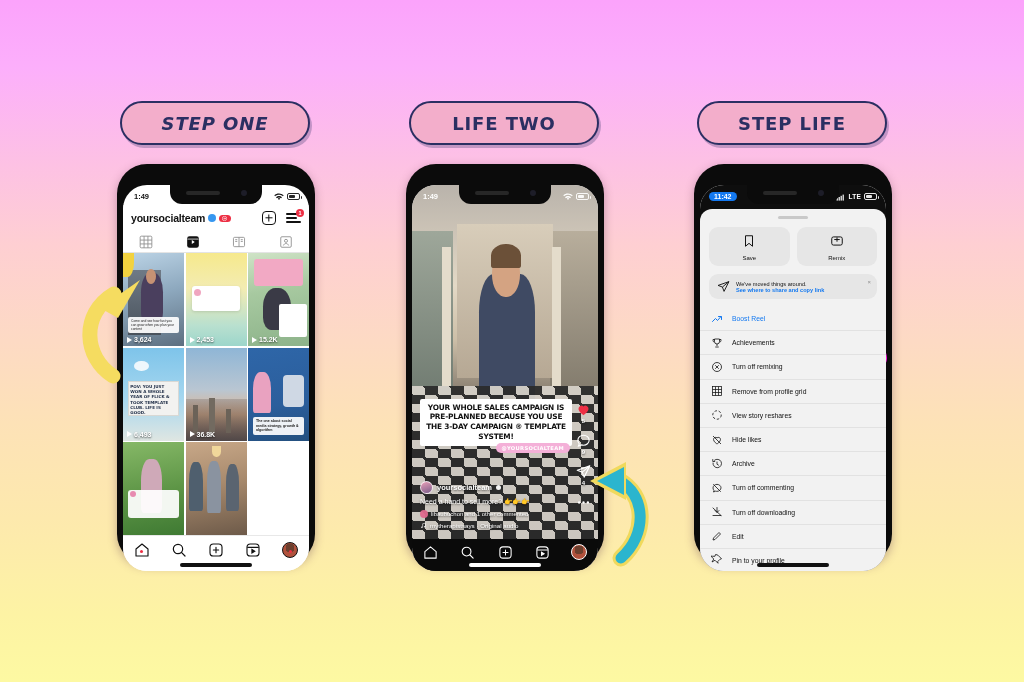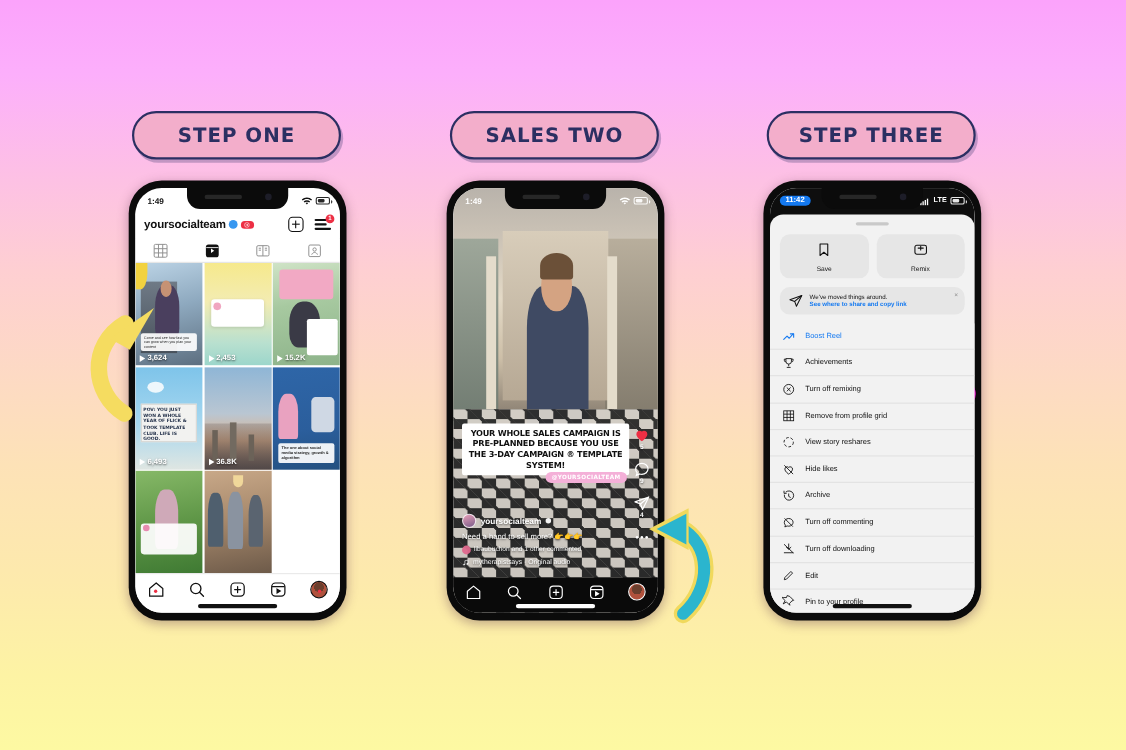--- a/index.html
+++ b/index.html
@@ -39,20 +39,21 @@
     border-radius: 30px;
     box-shadow: 0 3px 10px rgba(80,40,70,.35);
     padding: 7px 6px;
   }
   .screen {
     position: relative;
     width: 100%; height: 100%;
     border-radius: 24px;
     overflow: hidden;
     background: #fff;
+    margin-top: 14px;
   }
   .notch {
     position: absolute; top: 0; left: 50%;
     transform: translateX(-50%);
     width: 92px; height: 19px;
     background: #0b0b0b;
     border-radius: 0 0 12px 12px;
     z-index: 40;
   }
   .notch::after {
@@ -286,28 +287,28 @@
     position: absolute; bottom: 4px; left: 50%; transform: translateX(-50%);
     width: 72px; height: 4px; border-radius: 3px; background: #111; z-index: 40;
   }
 
   
   .arrow { position: absolute; pointer-events: none; }
 </style>
 </head>
 <body>
 
-<div class="pill" style="left:120px; top:101px; width:190px;">
+<div class="pill" style="left:120px; top:101px; width:190px;font-style:italic;">
   <span>STEP ONE</span>
 </div>
 <div class="pill" style="left:409px; top:101px; width:190px;">
-  <span>SALES TWO</span>
+  <span>LIFE TWO</span>
 </div>
 <div class="pill" style="left:697px; top:101px; width:190px;">
-  <span>STEP THREE</span>
+  <span>STEP LIFE</span>
 </div>
 
 <div class="phone" style="left:117px; top:164px;">
   <div class="screen">
     <div class="notch"></div>
     <div class="statusbar" style="color:#111;">
       <span>1:49</span>
       <span class="sb-right">
         <svg class="wifi" width="10" height="8" viewBox="0 0 24 20">
             <path d="M12 17.5l3-3.6a4.6 4.6 0 00-6 0zM12 11c2 0 3.9.7 5.4 2l2-2.4A11 11 0 0012 7.8c-2.8 0-5.4 1-7.4 2.8l2 2.4c1.5-1.3 3.4-2 5.4-2zM12 4.5c3.7 0 7.1 1.3 9.7 3.6l2-2.4A17.4 17.4 0 0012 1.2C7.5 1.2 3.4 2.8.3 5.7l2 2.4C4.9 5.8 8.3 4.5 12 4.5z" fill="#111"></path>

